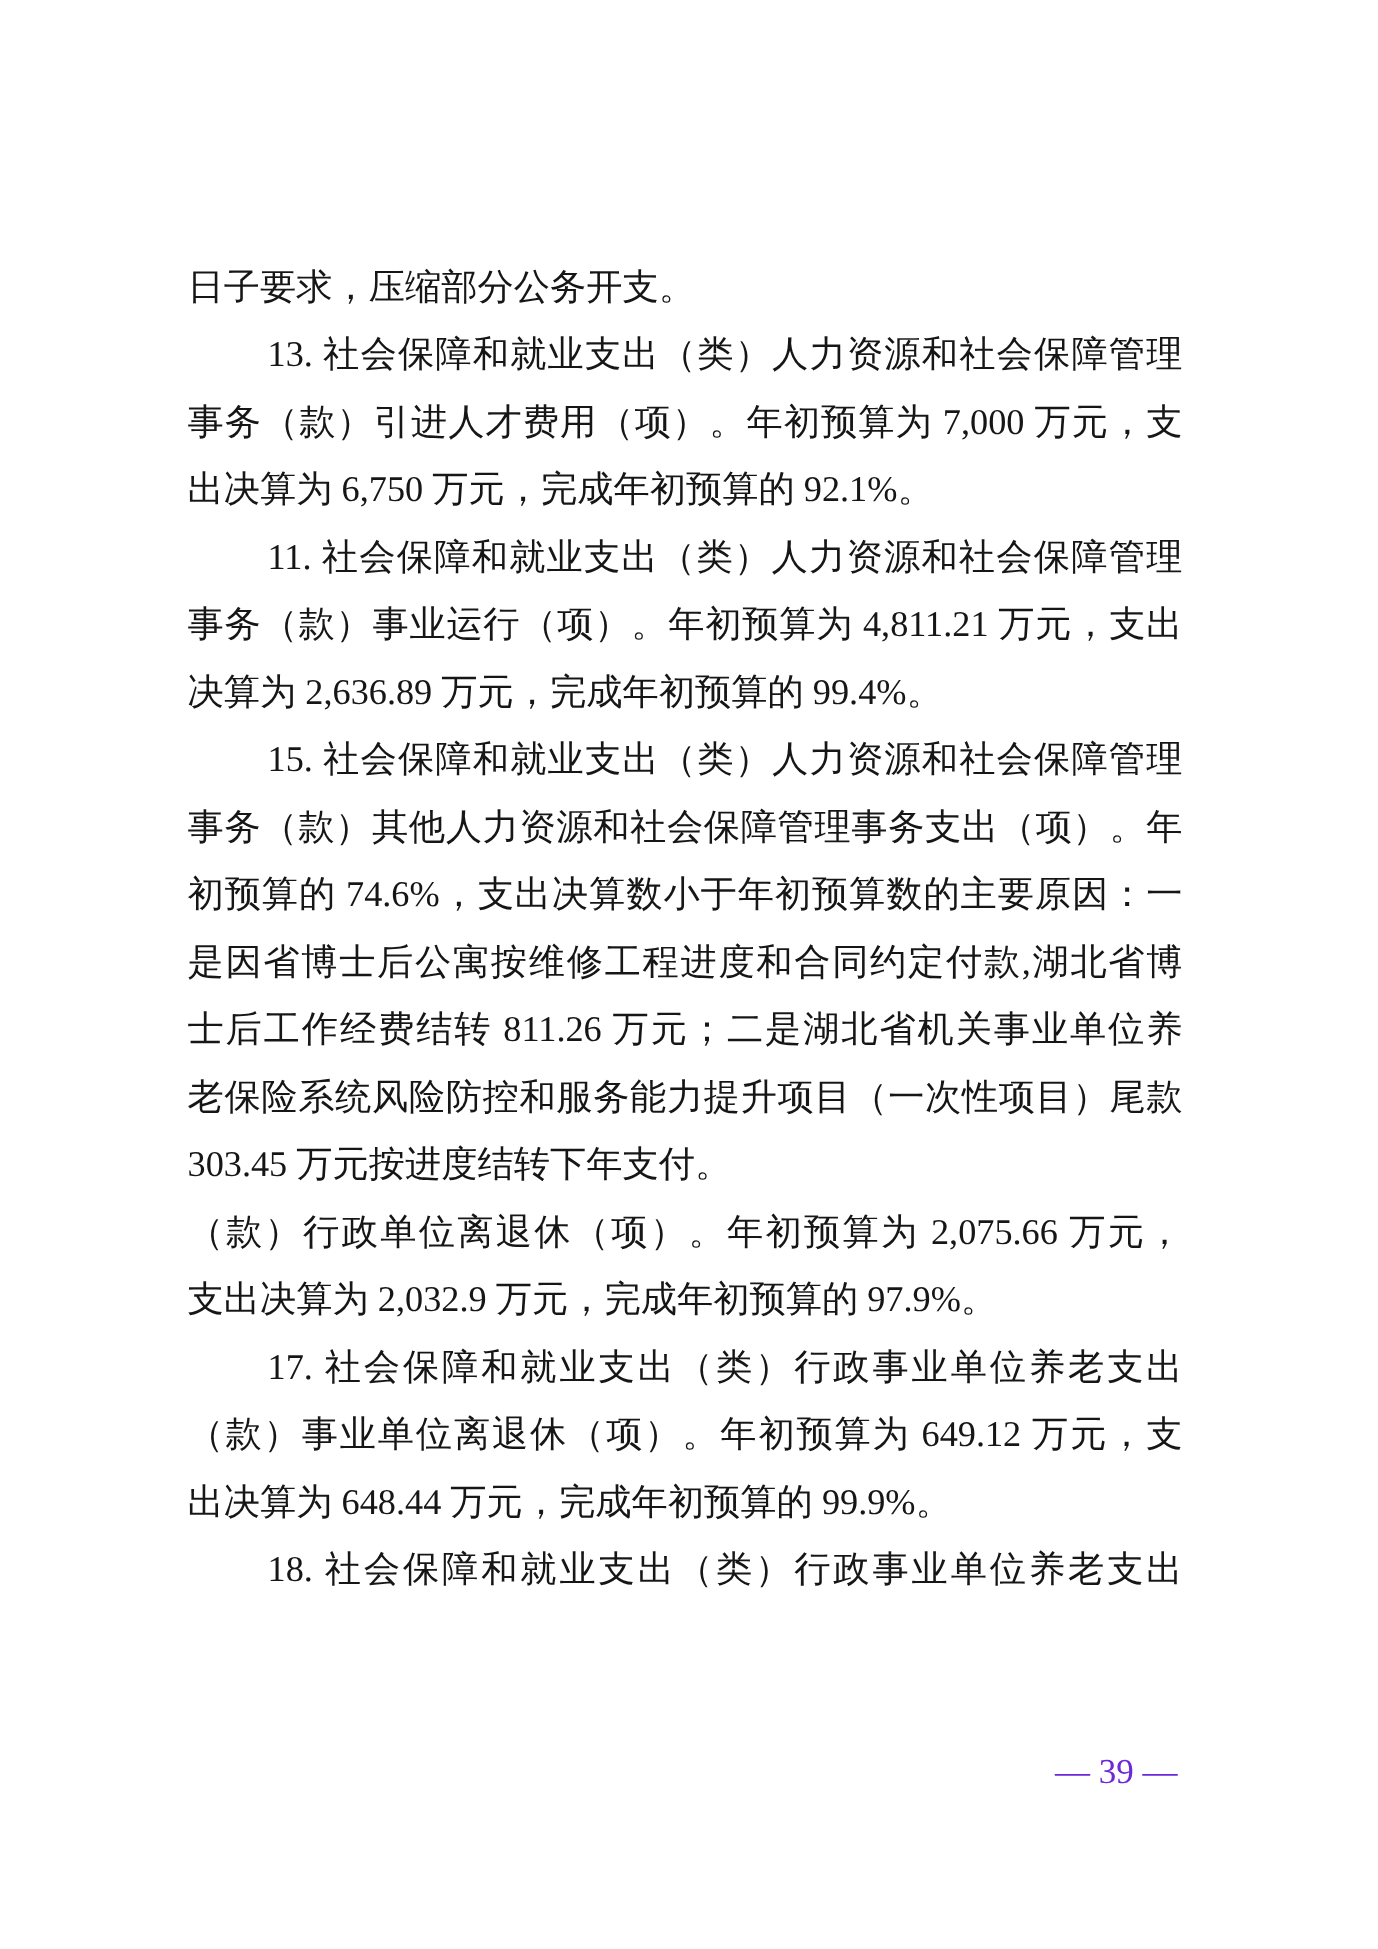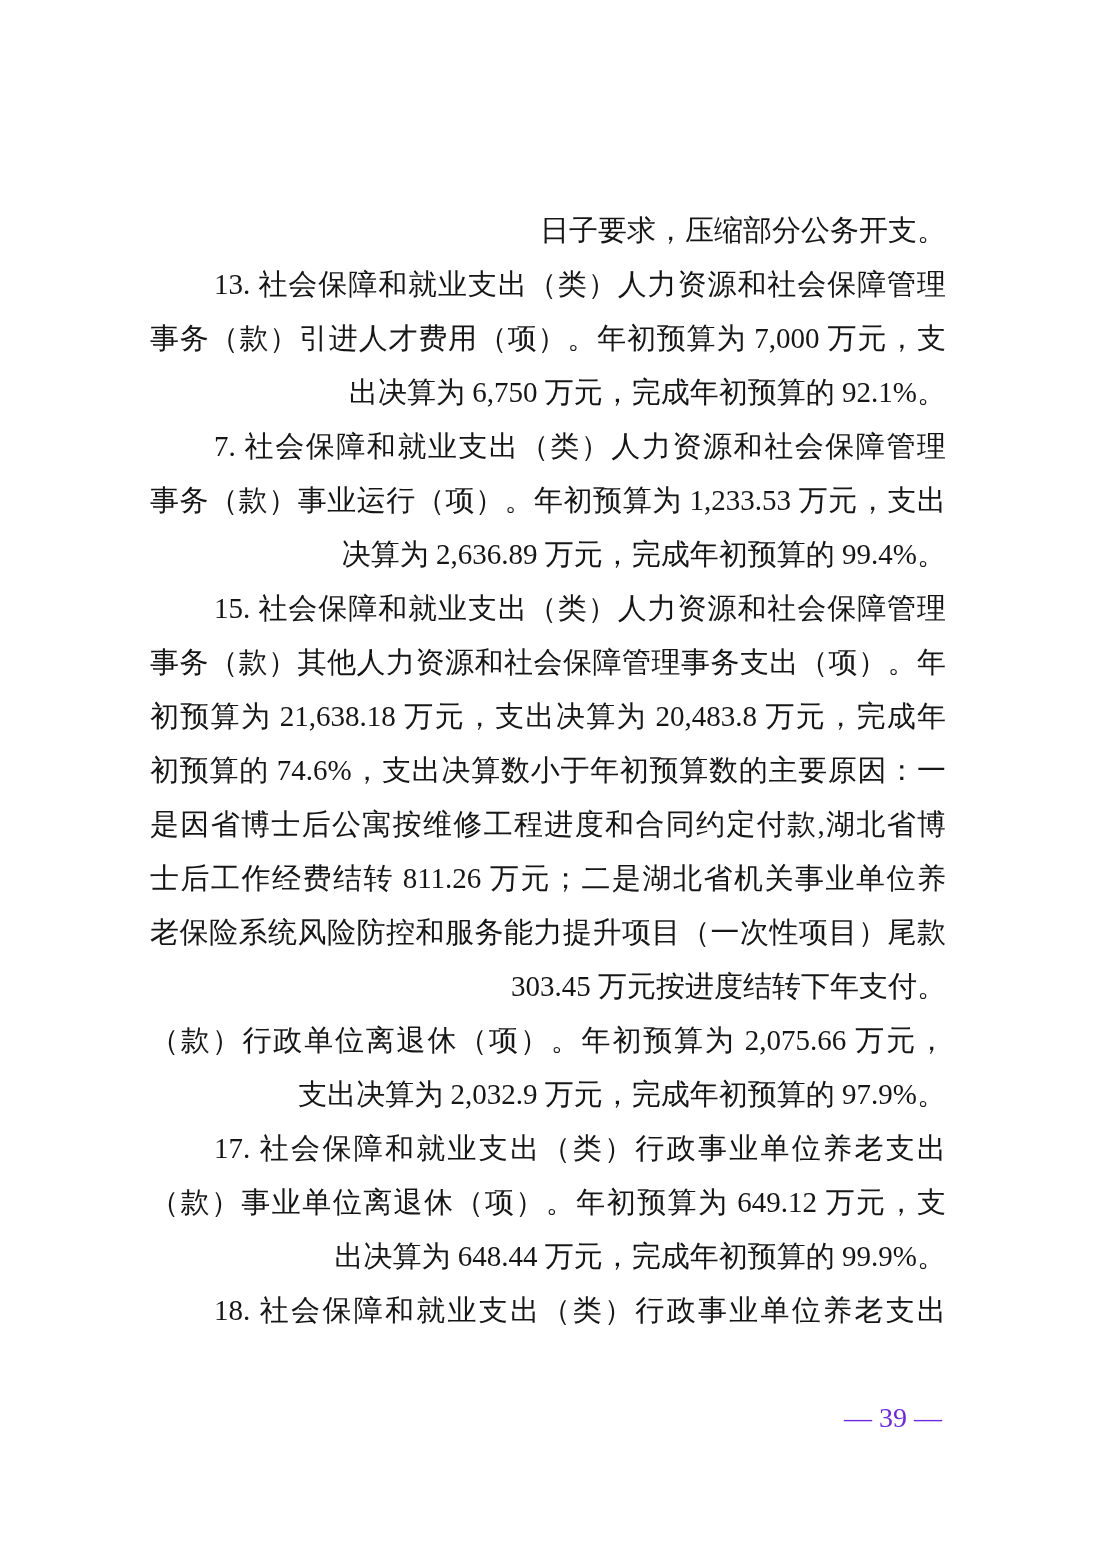--- a/index.html
+++ b/index.html
@@ -27,21 +27,21 @@
     width: 796px;
   }
   .paragraph {
     margin: 0;
     padding: 0;
   }
   .line {
     height: 54px;
     line-height: 54px;
     font-size: 29px;
-    text-align: right;
+    text-align: left;
   }
   .line.stretch {
     text-align: justify;
     text-align-last: justify;
   }
   .line.indent {
     padding-left: 64px;
   }
   .page-number {
     position: absolute;
@@ -60,28 +60,27 @@
   <div class="text-block">
       <div class="paragraph">
         <div class="line">日子要求，压缩部分公务开支。</div>
       </div>
       <div class="paragraph">
         <div class="line stretch indent">13. 社会保障和就业支出（类）人力资源和社会保障管理</div>
         <div class="line stretch">事务（款）引进人才费用（项）。年初预算为 7,000 万元，支</div>
         <div class="line">出决算为 6,750 万元，完成年初预算的 92.1%。</div>
       </div>
       <div class="paragraph">
-        <div class="line stretch indent">7. 社会保障和就业支出（类）人力资源和社会保障管理</div>
-        <div class="line stretch">事务（款）事业运行（项）。年初预算为 1,233.53 万元，支出</div>
+        <div class="line stretch indent">11. 社会保障和就业支出（类）人力资源和社会保障管理</div>
+        <div class="line stretch">事务（款）事业运行（项）。年初预算为 4,811.21 万元，支出</div>
         <div class="line">决算为 2,636.89 万元，完成年初预算的 99.4%。</div>
       </div>
       <div class="paragraph">
         <div class="line stretch indent">15. 社会保障和就业支出（类）人力资源和社会保障管理</div>
         <div class="line stretch">事务（款）其他人力资源和社会保障管理事务支出（项）。年</div>
-        <div class="line stretch">初预算为 21,638.18 万元，支出决算为 20,483.8 万元，完成年</div>
         <div class="line stretch">初预算的 74.6%，支出决算数小于年初预算数的主要原因：一</div>
         <div class="line stretch">是因省博士后公寓按维修工程进度和合同约定付款,湖北省博</div>
         <div class="line stretch">士后工作经费结转 811.26 万元；二是湖北省机关事业单位养</div>
         <div class="line stretch">老保险系统风险防控和服务能力提升项目（一次性项目）尾款</div>
         <div class="line">303.45 万元按进度结转下年支付。</div>
       </div>
       <div class="paragraph">
         <div class="line stretch">（款）行政单位离退休（项）。年初预算为 2,075.66 万元，</div>
         <div class="line">支出决算为 2,032.9 万元，完成年初预算的 97.9%。</div>
       </div>

